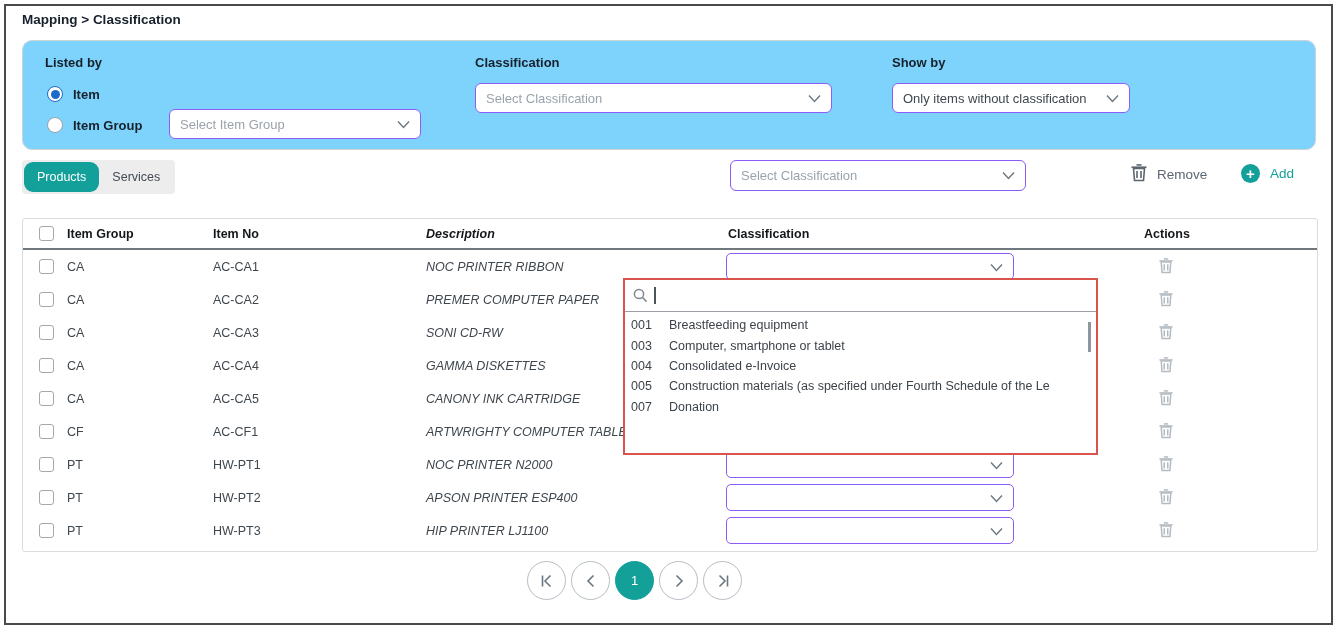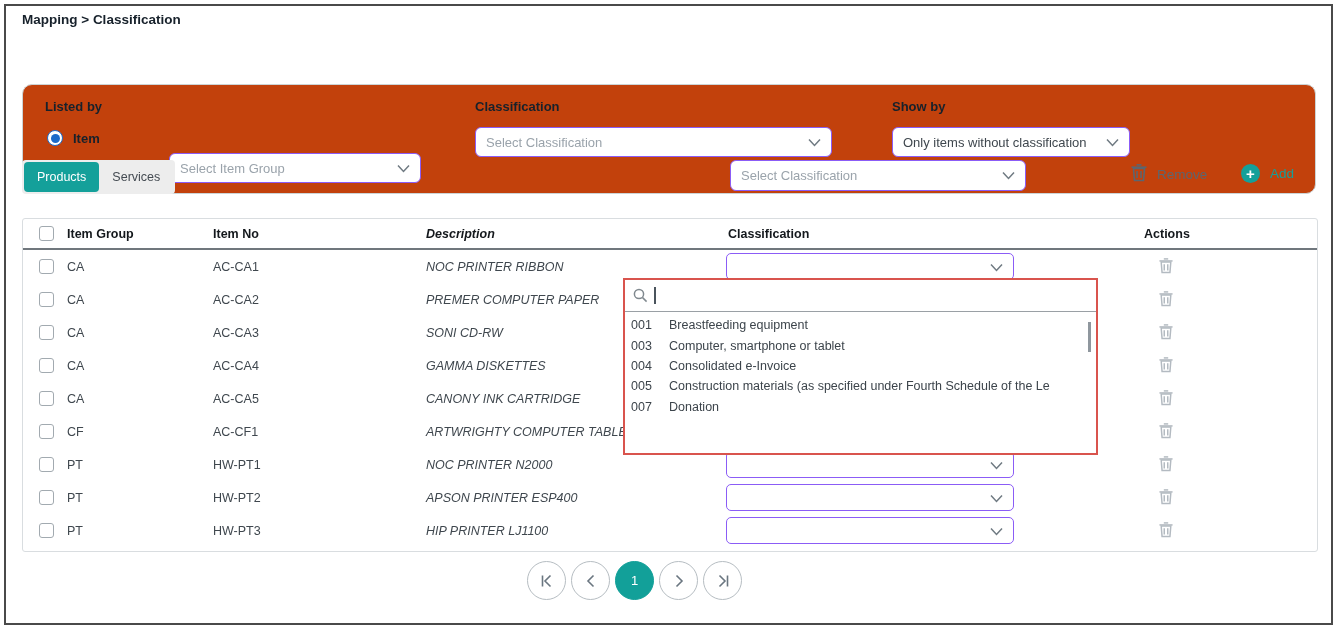--- a/index.html
+++ b/index.html
@@ -5,43 +5,43 @@
   * { margin:0; padding:0; box-sizing:border-box; }
   html,body { width:1337px; height:632px; background:#fff; overflow:hidden;
     font-family:"Liberation Sans", sans-serif; }
   .frame { position:absolute; left:4px; top:4px; width:1329px; height:621px;
     border:2px solid #4a4a4a; background:#fff; }
   .abs { position:absolute; }
 
   .breadcrumb { left:22px; top:12px; font-size:13.5px; font-weight:bold; color:#17212b; }
 
   
-  .filter-panel { left:22px; top:40px; width:1294px; height:110px; background:#c2410c;
-    border:1px solid #ccd4d6; border-radius:10px;margin-top:44px; }
+  .filter-panel { left:22px; top:40px; width:1294px; height:110px; background:#7dd3fc;
+    border:1px solid #ccd4d6; border-radius:10px; }
   .flabel { position:absolute; font-size:13px; font-weight:bold; color:#17212b; }
   .radio-row { position:absolute; display:flex; align-items:center; gap:10px; }
   .radio { width:16px; height:16px; border-radius:50%; background:#fff;
     border:1.5px solid #99a2a8; position:relative; }
   .radio.sel { border:1.5px solid #1b6ac9; }
   .radio.sel::after { content:""; position:absolute; left:2.5px; top:2.5px; width:9px; height:9px;
     border-radius:50%; background:#1b6ac9; }
   .radio-label { font-size:13px; font-weight:bold; color:#17212b; }
 
   .select { position:absolute; background:#fff; border:1px solid #8b5cf6; border-radius:6px;
     height:30px; display:flex; align-items:center; padding:0 30px 0 10px; font-size:13px;
     color:#3f474e; }
   .select .chev { position:absolute; right:10px; top:10px; }
   .placeholder { color:#9aa3ab; }
   .chev svg { display:block; }
 
   
   .tabs { left:22px; top:160px; height:34px; background:#ededed; border-radius:4px;
     display:inline-flex; padding:2px; }
   .tab { height:30px; display:flex; align-items:center; padding:0 13px; font-size:12.5px;
-    border-radius:4px; color:#444b52; }
+    border-radius:9px; color:#444b52; }
   .tab.active { background:#14a09a; color:#fff; }
 
   
   .toolbar-select { left:730px; top:160px; width:296px; height:31px; }
   .icon-btn { position:absolute; display:flex; align-items:center; gap:10px; font-size:13.5px; }
   .remove-btn { left:1131px; top:164px; color:#5b6670; }
   .add-btn { left:1241px; top:164px; color:#14a09a; }
   .plus-circle { width:19px; height:19px; border-radius:50%; background:#14a09a; color:#fff;
     display:flex; align-items:center; justify-content:center; font-size:15px; font-weight:bold;
     line-height:1; padding-bottom:1px; }

